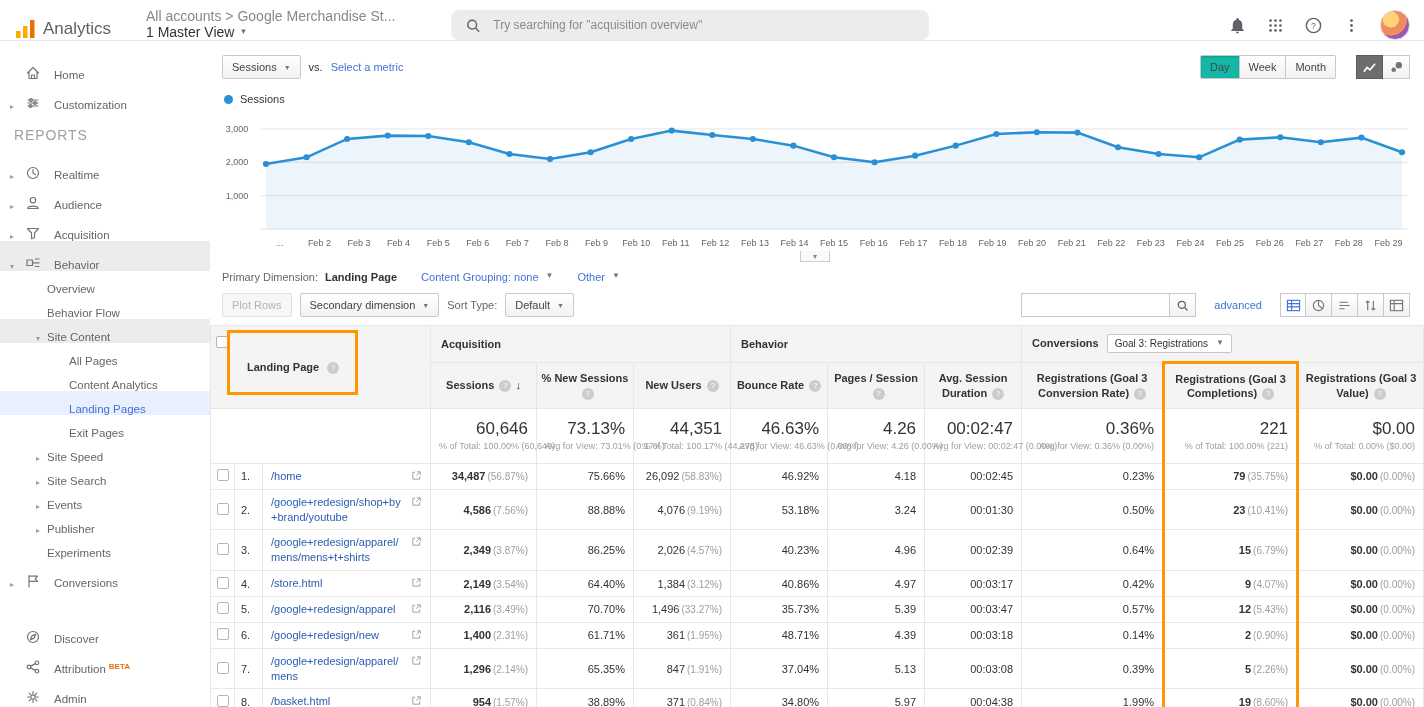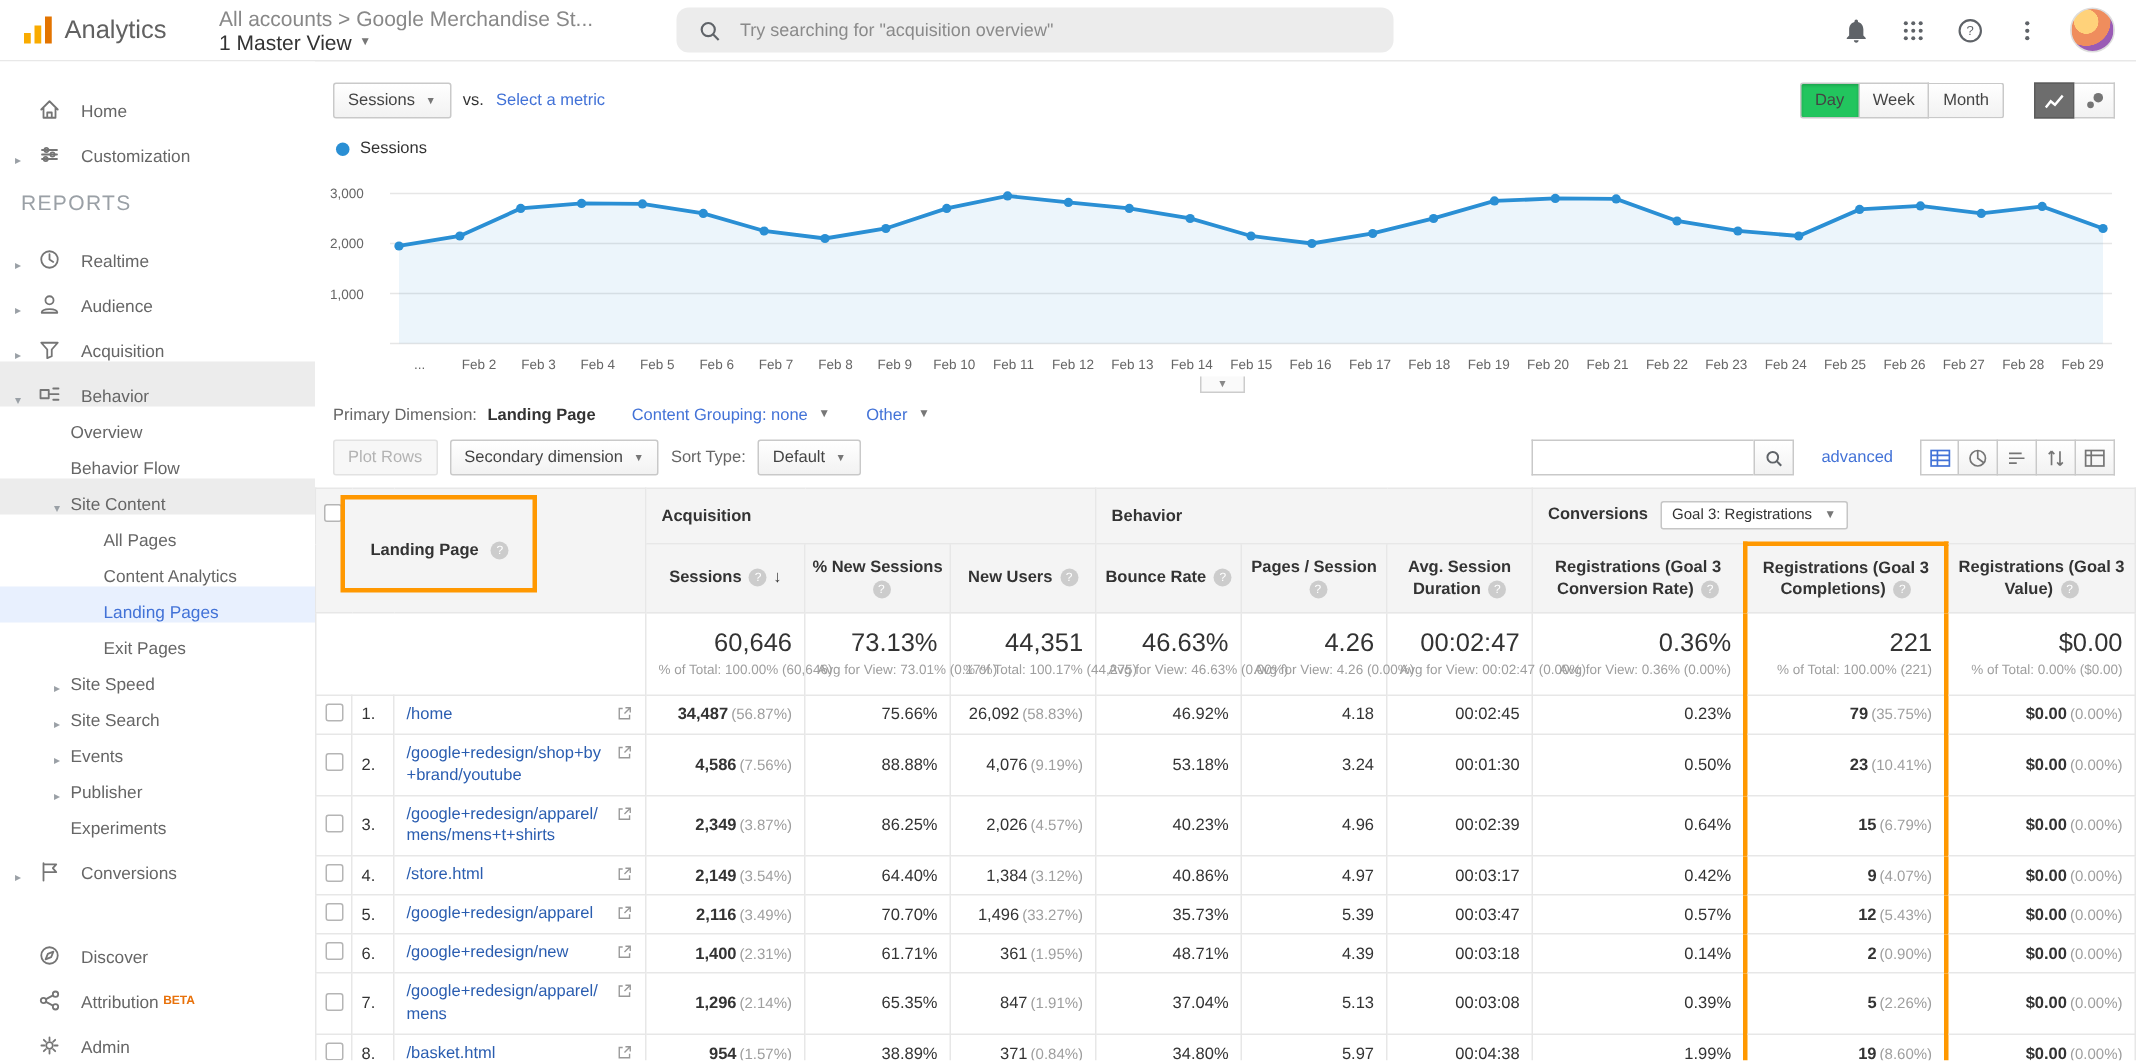--- a/index.html
+++ b/index.html
@@ -2,21 +2,21 @@
 <html style="--hl: #ff9800; --link: #4272d7; --tlink: #2a5db0; --selbg: #e8f0fe; --logo: #f9ab00; --line: #2a8fd4;"><head>
 <meta charset="utf-8">
 <style>
   *{box-sizing:border-box;margin:0;padding:0}
   html,body{width:1424px;height:707px;overflow:hidden;background:#fff;
     font-family:"Liberation Sans","DejaVu Sans",sans-serif;font-size:11px;color:#333}
   a{text-decoration:none;cursor:pointer}
   :root{--hl:#ff9800;--link:#4272d7;--tlink:#2a5db0;--selbg:#e8f0fe;--logo:#f9ab00;--line:#2a8fd4}
 
   
-  .app-header{height:41px;display:flex;align-items:center;border-bottom:1px solid #e8e8e8;padding:0 14px;gap:10px}
+  .app-header{height:41px;display:flex;align-items:flex-end;border-bottom:1px solid #e8e8e8;padding:0 14px;gap:10px}
   .logo{display:flex;align-items:center;gap:7px;width:122px;flex:none}
   .logo-text{font-size:17px;color:#616161}
   .acct{line-height:1.15;flex:none}
   .crumb{font-size:14px;color:#888;white-space:nowrap}
   .view-row{display:flex;align-items:center;gap:5px}
   .view-name{font-size:14px;color:#333}
   .caret{color:#777;font-size:8px}
   .gsearch{margin-left:46px;display:flex;align-items:center;gap:12px;background:#ececec;border-radius:8px;height:30px;width:478px;padding:0 14px}
   .gsearch input{border:none;background:transparent;outline:none;font-size:12px;color:#444;width:100%}
   .gsearch input::placeholder{color:#8a8a8a}
@@ -46,33 +46,33 @@
   .controls{display:flex;align-items:center;padding:14px 14px 2px 12px;gap:8px}
   .btn{display:inline-flex;align-items:center;gap:7px;height:24px;padding:0 9px;border:1px solid #c9c9c9;
     border-radius:2px;background:linear-gradient(#fff,#f2f2f2);font-size:11px;color:#444;cursor:pointer;white-space:nowrap}
   .btn .caret{font-size:7px}
   .btn.disabled{color:#b3b3b3;background:#f7f7f7;border-color:#e2e2e2;cursor:default}
   .link{color:var(--link);cursor:pointer;font-size:11px}
   .seg{display:flex;margin-left:auto}
   .seg .btn{border-radius:0;border-left-width:0}
   .seg .btn:first-child{border-left-width:1px;border-radius:2px 0 0 2px}
   .seg .btn:last-child{border-radius:0 2px 2px 0}
-  .seg .btn.active{background:#22c55e;box-shadow:inset 0 1px 2px rgba(0,0,0,.18)}
+  .seg .btn.active{background:#14b8a6;box-shadow:inset 0 1px 2px rgba(0,0,0,.18)}
   .chart-btns{display:flex;margin-left:12px}
   .cbtn{width:27px;height:24px;border:1px solid #c9c9c9;display:flex;align-items:center;justify-content:center;cursor:pointer;background:linear-gradient(#fff,#f2f2f2)}
   .cbtn.dark{background:#6d6d6d;border-color:#5c5c5c}
   .cbtn+.cbtn{border-left-width:0}
 
   .legend{display:flex;align-items:center;gap:7px;padding:12px 0 10px 14px;font-size:11px;color:#333}
   .legend .dot{width:9px;height:9px;border-radius:50%;background:var(--line)}
 
   .chart-area{padding:0 16px 0 12px}
   .chart-grid{position:relative;margin-left:38px}
   #chartsvg{display:block;width:100%;height:118px}
-  .ylbl{position:absolute;left:-40px;width:34px;text-align:left;font-size:9px;color:#666;transform:translateY(-50%)}
+  .ylbl{position:absolute;left:-40px;width:34px;text-align:center;font-size:9px;color:#666;transform:translateY(-50%)}
   .xlabels{display:flex;margin-left:38px;margin-top:5px}
   .xlabels div{flex:1;text-align:center;font-size:9px;color:#666;white-space:nowrap;overflow:visible}
   .chart-tab{width:30px;height:11px;border:1px solid #ccc;border-top:none;margin:3px auto 0;display:flex;align-items:center;justify-content:center;font-size:7px;color:#888;background:#fafafa;cursor:pointer}
 
   .dim-bar{display:flex;align-items:flex-start;gap:7px;padding:9px 12px 8px 12px;font-size:11px;color:#666}
   .dim-bar .primary{color:#333;font-weight:bold}
   .dim-bar .sep{width:10px}
 
   .toolbar{display:flex;align-items:center;gap:8px;padding:2px 14px 8px 12px}
   .tlabel{color:#666}

